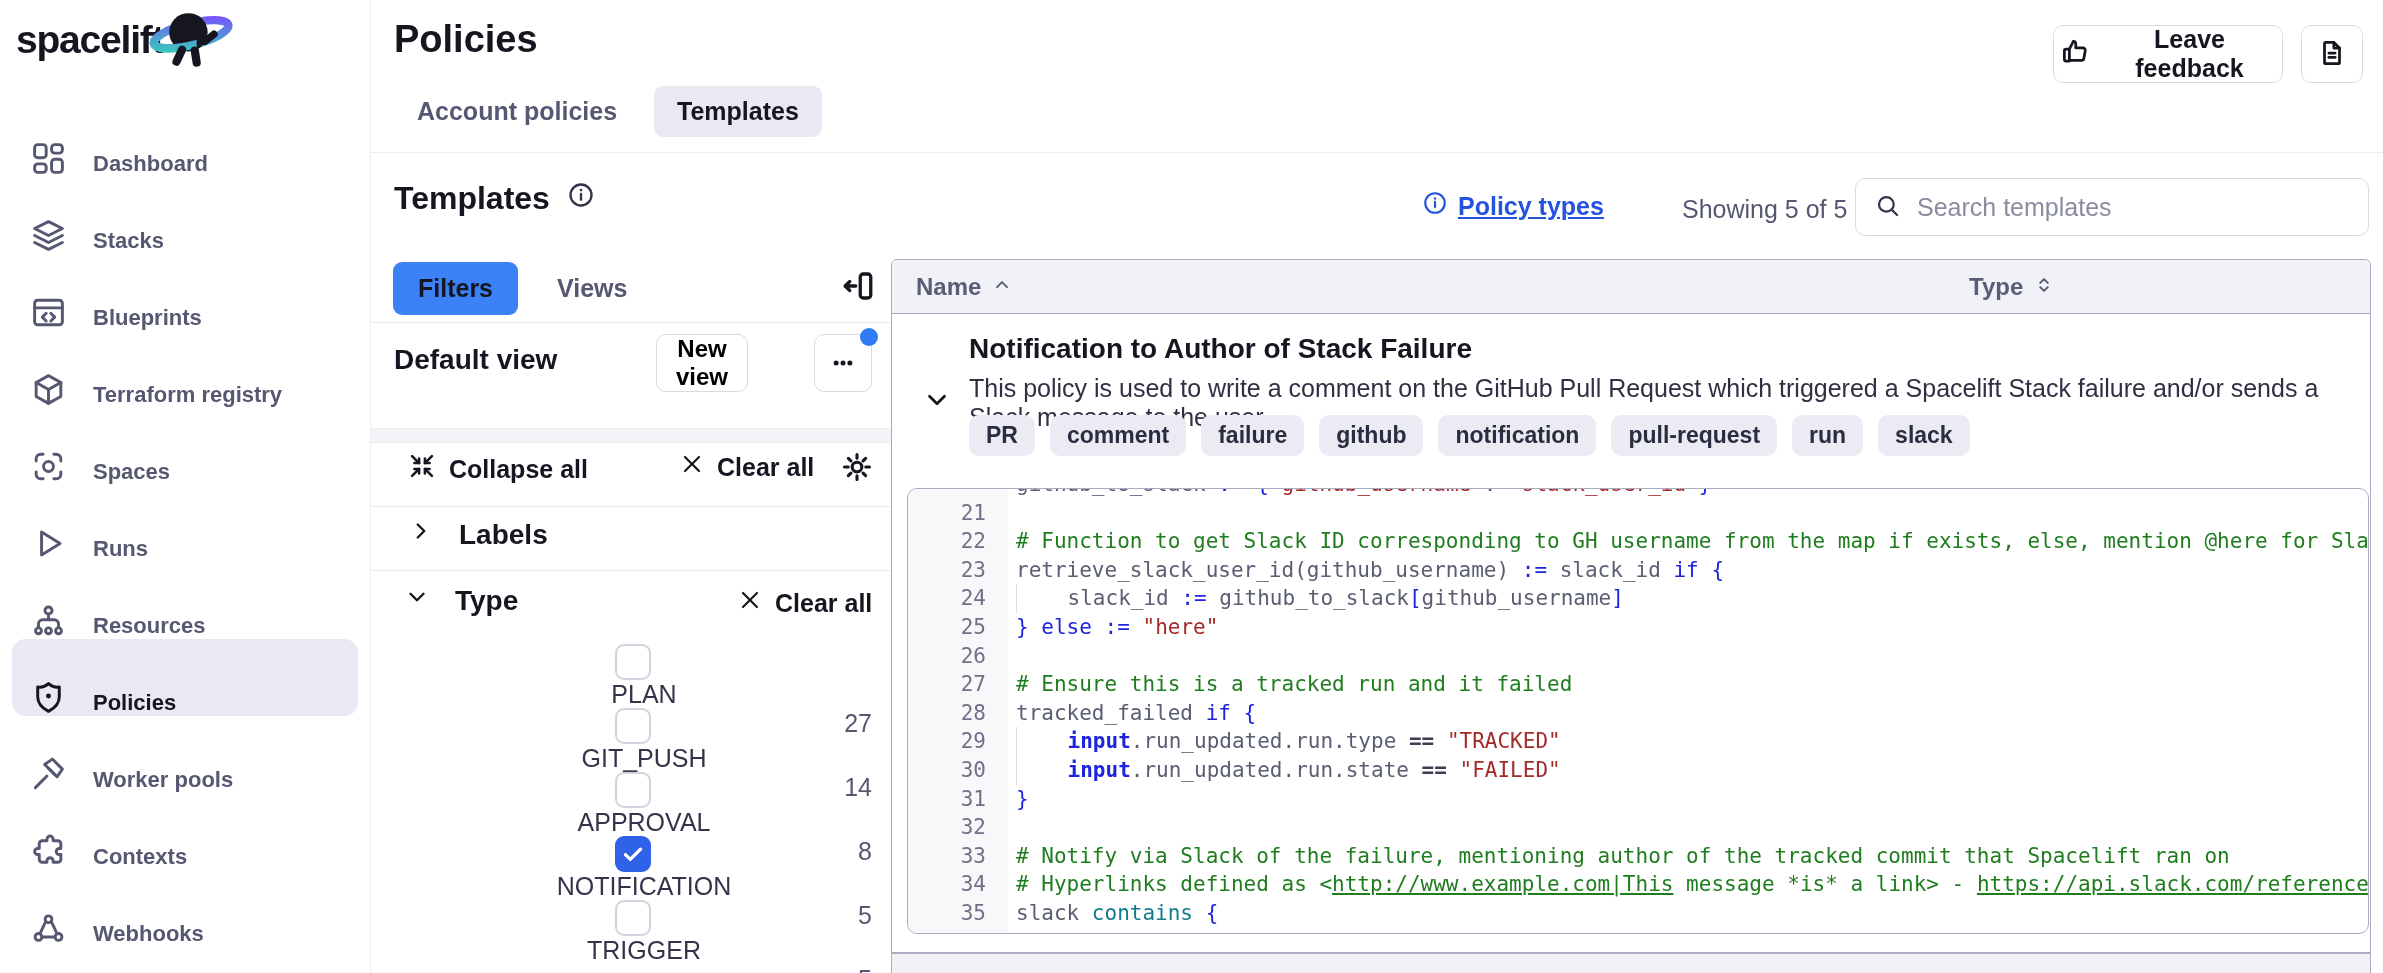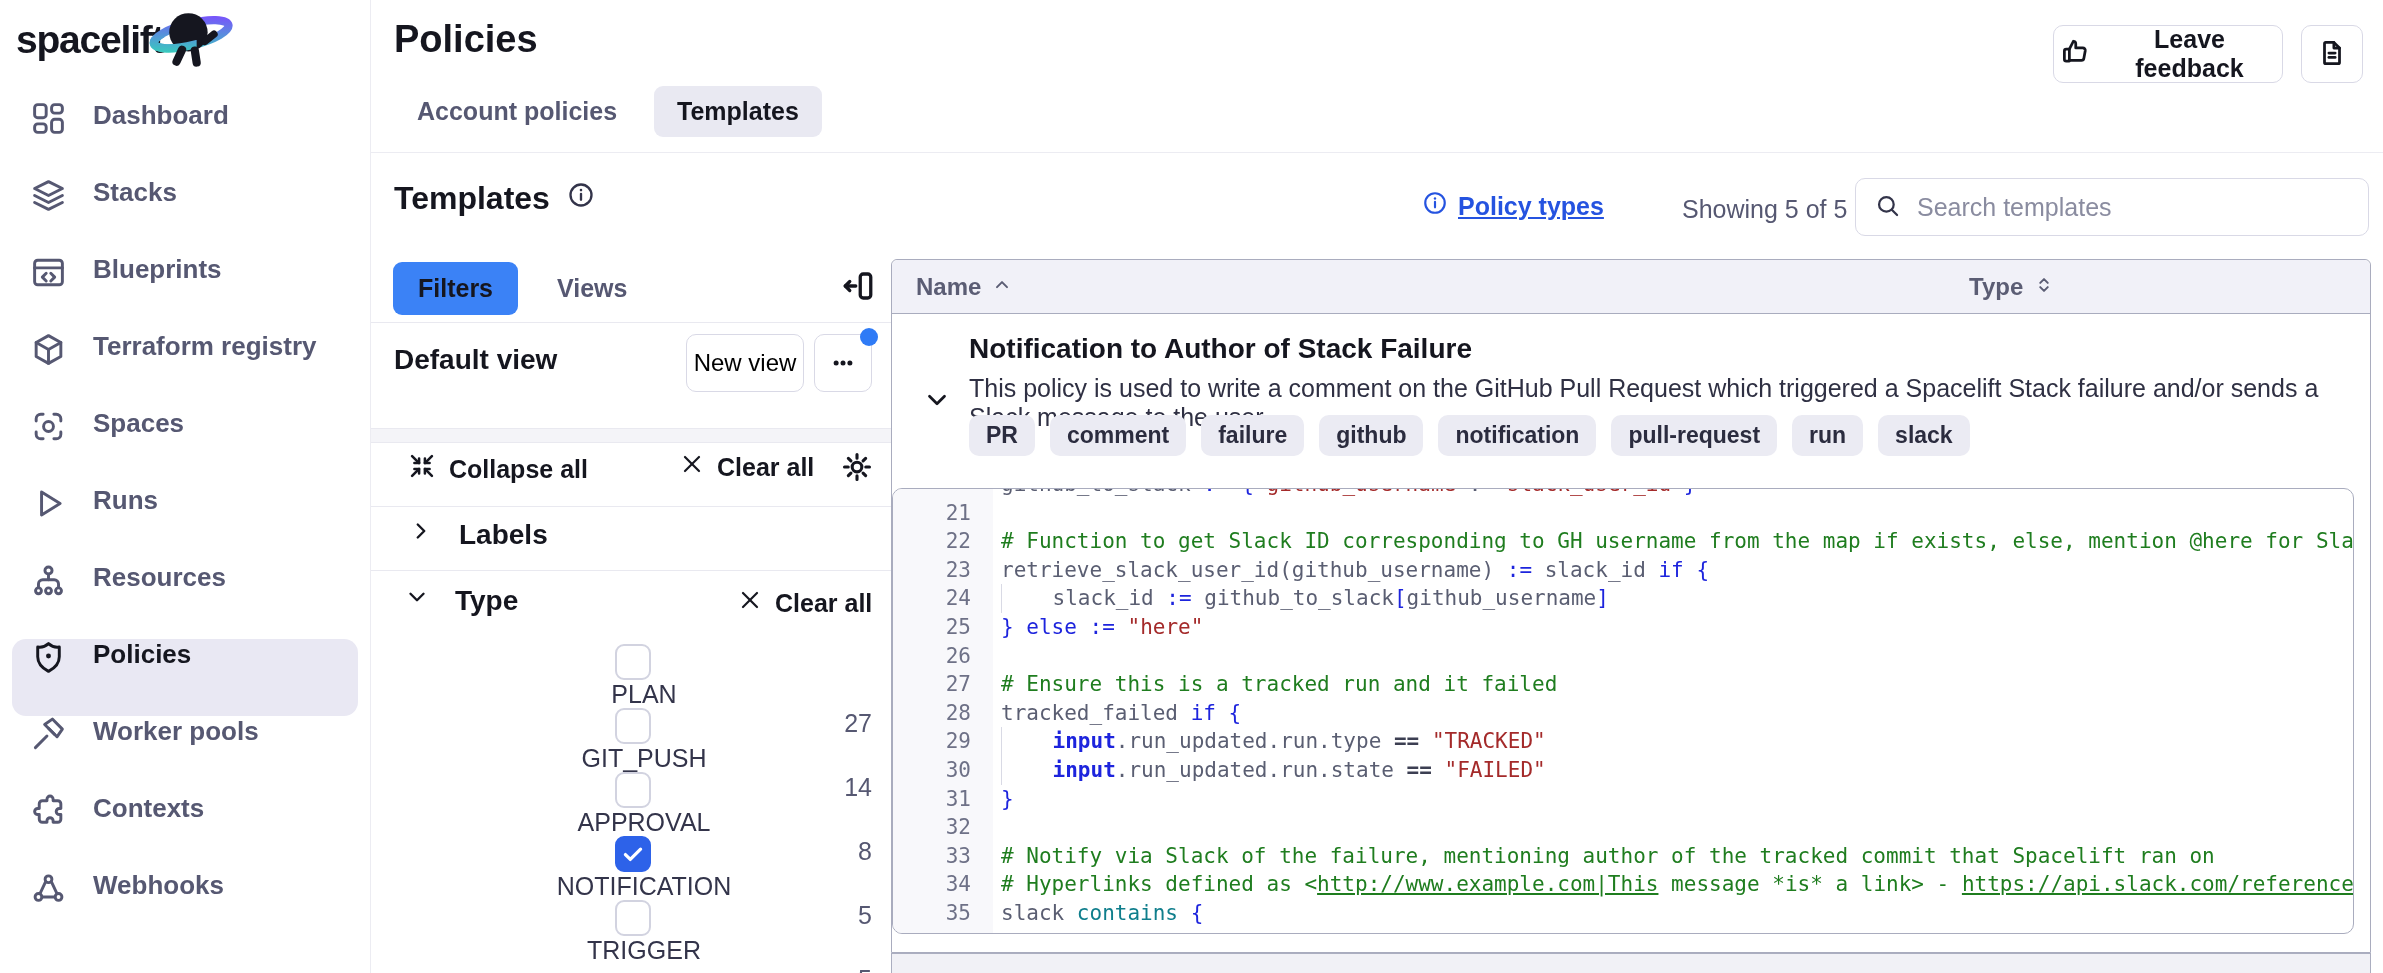--- a/index.html
+++ b/index.html
@@ -5,22 +5,22 @@
   html,body{margin:0;padding:0;}
   body{width:2383px;height:973px;overflow:hidden;background:#fff;
        font-family:"Liberation Sans",sans-serif;color:#15161F;}
   
   .sidebar{position:absolute;left:0;top:0;width:370px;height:973px;background:#fff;
            border-right:1px solid #ECECF2;overflow:hidden;}
   .logo{position:absolute;left:16px;top:4px;display:flex;align-items:flex-end;}
   .logo-text{font-size:39px;font-weight:800;letter-spacing:-1.2px;color:#15161F;line-height:64px;}
   .logo-mark{margin-left:-14px;}
   .nav{position:absolute;top:100px;left:0;right:0;}
-  .side-item{height:77px;display:flex;align-items:flex-start;margin:0 12px;padding-left:18px;
-             border-radius:14px;color:#565872;font-size:26px;font-weight:700;cursor:pointer;}
+  .side-item{height:77px;display:flex;align-items:flex-end;margin:0 12px;padding-left:18px;
+             border-radius:14px;color:#565872;font-size:22px;font-weight:700;cursor:pointer;}
   .side-item.active{background:#E9E8F3;color:#15161F;}
   .s-icon{width:37px;height:37px;flex:none;margin-right:26px;display:flex;align-items:center;justify-content:center;}
   .s-icon svg{width:37px;height:37px;stroke:currentColor;fill:none;stroke-width:1.9;
               stroke-linecap:round;stroke-linejoin:round;}
   
   .page-title{position:absolute;left:394px;top:18px;font-size:38px;font-weight:800;}
   .btn{background:#fff;border:1px solid #D9D9E6;border-radius:10px;cursor:pointer;
        display:flex;align-items:center;justify-content:center;font-family:inherit;}
   .btn-feedback{position:absolute;left:2053px;top:25px;width:230px;height:58px;gap:13px;
                 font-size:25px;font-weight:700;color:#15161F;}
@@ -43,21 +43,21 @@
   .search input::placeholder{color:#8A8CA0;}
   
   .fp-tabs{position:absolute;left:393px;top:262px;display:flex;gap:14px;align-items:center;}
   .fp-tab{font-size:25px;font-weight:700;color:#565872;padding:12px 25px;border-radius:9px;cursor:pointer;}
   .fp-tab.active{background:#3b82f6;color:#15161F;}
   .fp-collapse{position:absolute;left:840px;top:268px;width:36px;height:36px;cursor:pointer;}
   .fdiv{position:absolute;left:371px;width:520px;height:1px;background:#E9E9F0;}
   .fband{position:absolute;left:371px;top:428px;width:520px;height:13px;background:#F4F4F8;
          border-top:1px solid #E9E9F0;border-bottom:1px solid #E9E9F0;}
   .default-view{position:absolute;left:394px;top:344px;font-size:28px;font-weight:800;}
-  .btn-newview{position:absolute;left:686px;top:334px;width:118px;height:58px;font-size:24px;font-weight:400;}
+  .btn-newview{position:absolute;left:656px;top:334px;width:92px;height:58px;font-size:24px;font-weight:700;}
   .btn-more{position:absolute;left:814px;top:334px;width:58px;height:58px;}
   .more-dot{position:absolute;right:-7px;top:-7px;width:18px;height:18px;border-radius:50%;background:#2F7BF6;}
   .iconrow{display:flex;align-items:center;gap:13px;font-size:25px;font-weight:700;color:#15161F;cursor:pointer;}
   .row-collapseall{position:absolute;left:408px;top:452px;justify-content:center;}
   .row-clearall{position:absolute;left:680px;top:452px;}
   .gear-btn{position:absolute;left:840px;top:450px;width:36px;height:36px;cursor:pointer;}
   .sec-row{position:absolute;display:flex;align-items:center;gap:25px;font-size:28px;font-weight:800;cursor:pointer;}
   .type-clear{position:absolute;left:738px;top:588px;}
   .opts{position:absolute;left:393px;top:644px;width:479px;}
   .opt{height:64px;display:flex;align-items:center;cursor:pointer;flex-direction:column;}
@@ -75,21 +75,21 @@
   .th-name{margin-left:24px;}
   .th-type{position:absolute;left:1077px;}
   .card{position:absolute;left:0;top:53px;right:0;bottom:0;}
   .card-chev{position:absolute;left:30px;top:72px;width:30px;height:30px;cursor:pointer;}
   .card-title{position:absolute;left:77px;top:20px;font-size:28px;font-weight:800;cursor:pointer;}
   .card-desc{position:absolute;left:77px;top:61px;font-size:25px;color:#2F3043;}
   .tagrow{position:absolute;left:77px;top:102px;display:flex;gap:15px;}
   .tag{height:41px;padding:0 17px;background:#EBEBF3;border-radius:10px;display:flex;align-items:center;
        font-size:23px;font-weight:700;color:#2B2C3F;}
   
-  .codeblock{position:absolute;left:0;top:175px;width:1462px;height:446px;border:1.5px solid #A9ACBE;
+  .codeblock{position:absolute;left:15px;top:175px;width:1462px;height:446px;border:1.5px solid #A9ACBE;
              border-radius:10px;overflow:hidden;background:#fff;box-sizing:border-box;}
   .code-inner{margin-top:-19px;}
   .code-line{display:flex;height:28.6px;white-space:pre;font-family:"DejaVu Sans Mono",monospace;font-size:21px;line-height:28.6px;}
   .ln{flex:none;width:100px;background:#F8F8FB;color:#6E7187;text-align:right;padding-right:22px;box-sizing:border-box;}
   .cl{flex:1;padding-left:8px;color:#5A5E72;overflow:hidden;}
   .tok-pl{color:#5A5E72;}
   .tok-kw{color:#1D24DD;}
   .tok-kwb{color:#1D24DD;font-weight:bold;}
   .tok-op{color:#3C3F52;font-weight:bold;}
   .tok-str{color:#A42A2A;}

